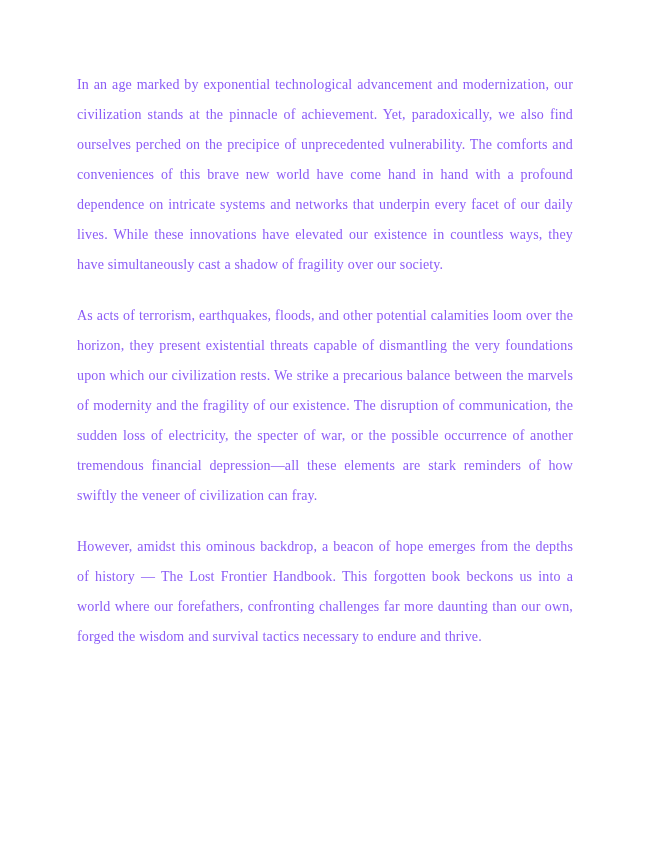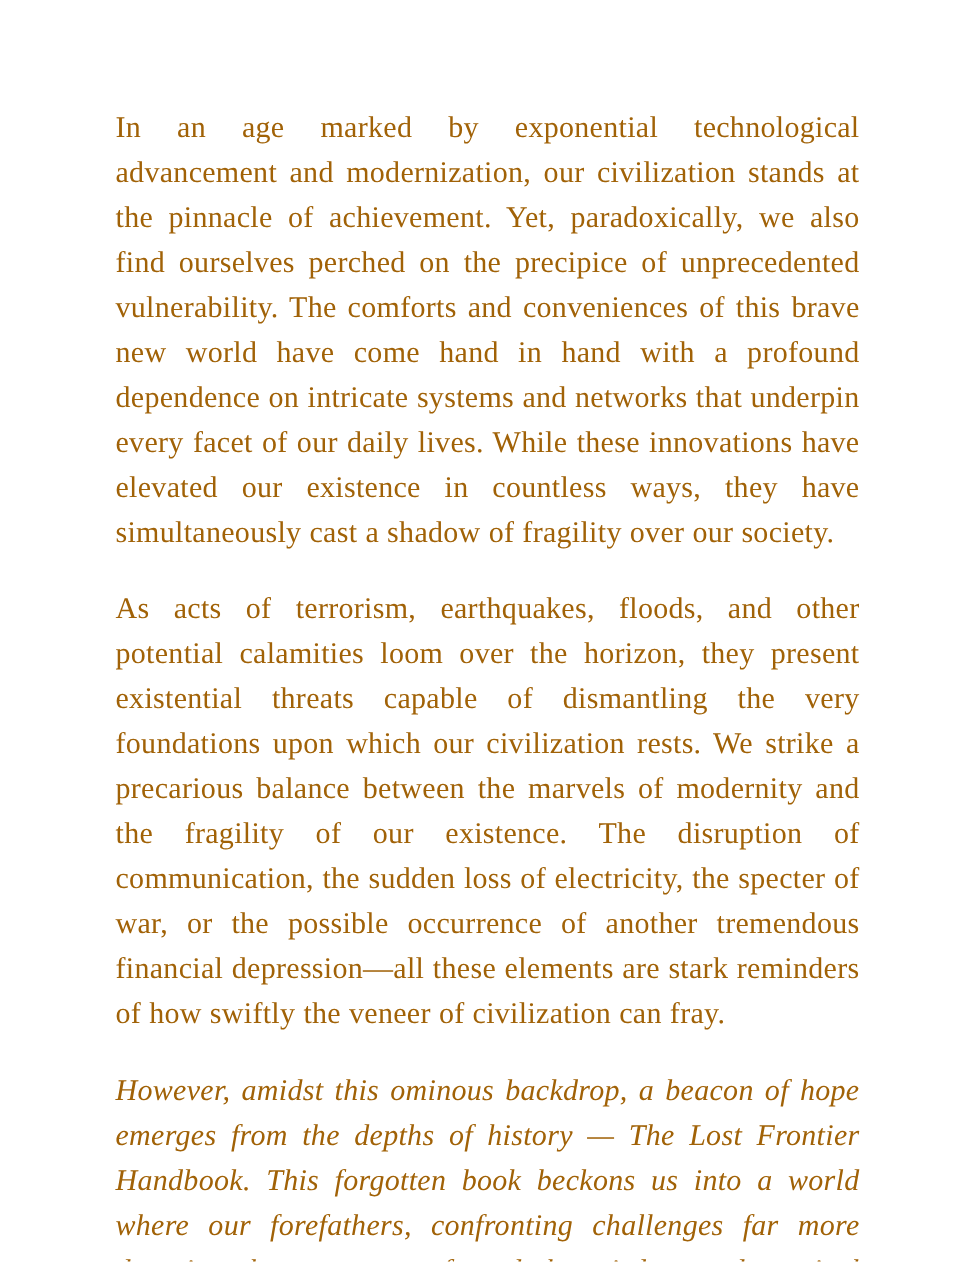--- a/index.html
+++ b/index.html
@@ -25,33 +25,32 @@
   }
   .doc-body {
     position: absolute;
     left: 77px;
     top: 70px;
     width: 496px;
   }
   .para {
     margin: 0 0 21px 0;
     padding: 0;
-    font-size: 20px;
+    font-size: 14px;
     line-height: 30px;
     text-align: justify;
     text-justify: inter-word;
     letter-spacing: 0.01em;
     word-spacing: 0.01em;
     hyphens: none;
     -webkit-hyphens: none;
-    color: #a16207;
+    color: #8b5cf6;
   }
   .para:last-child {
     margin-bottom: 16px;
-    font-style: italic;
   }
 </style>
 </head>
 <body>
 
 <div class="page">
   <div class="doc-body">
 
     <p class="para">In an age marked by exponential technological advancement and modernization, our civilization stands at the pinnacle of achievement. Yet, paradoxically, we also find ourselves perched on the precipice of unprecedented vulnerability. The comforts and conveniences of this brave new world have come hand in hand with a profound dependence on intricate systems and networks that underpin every facet of our daily lives. While these innovations have elevated our existence in countless ways, they have simultaneously cast a shadow of fragility over our society.</p>
 

